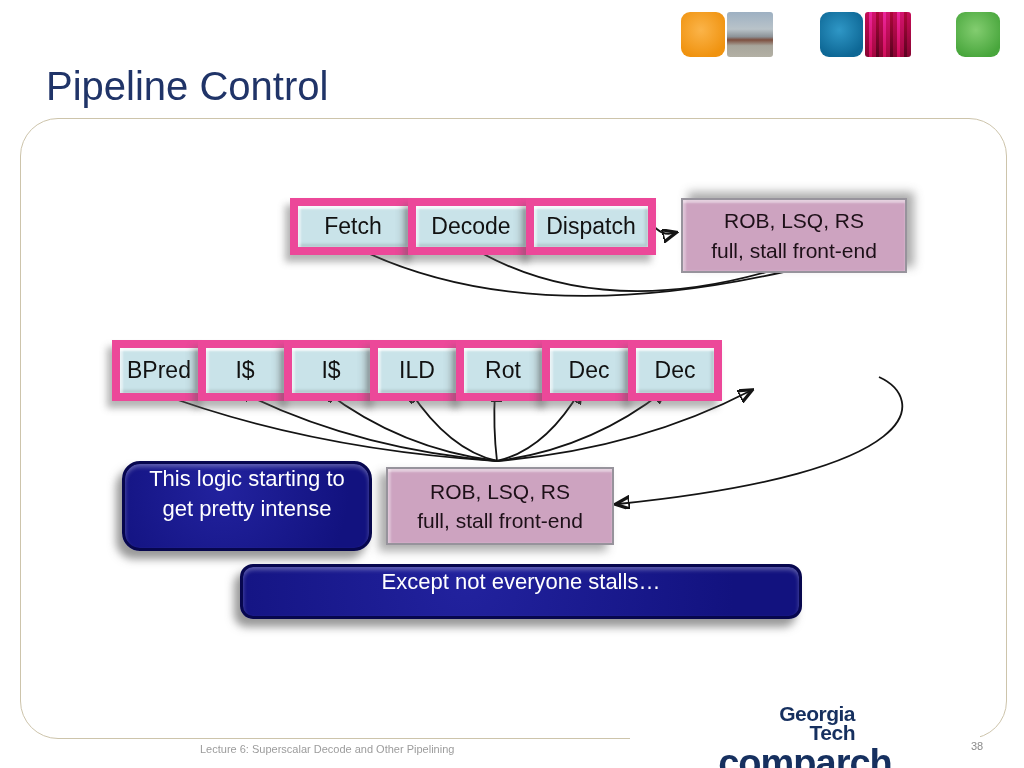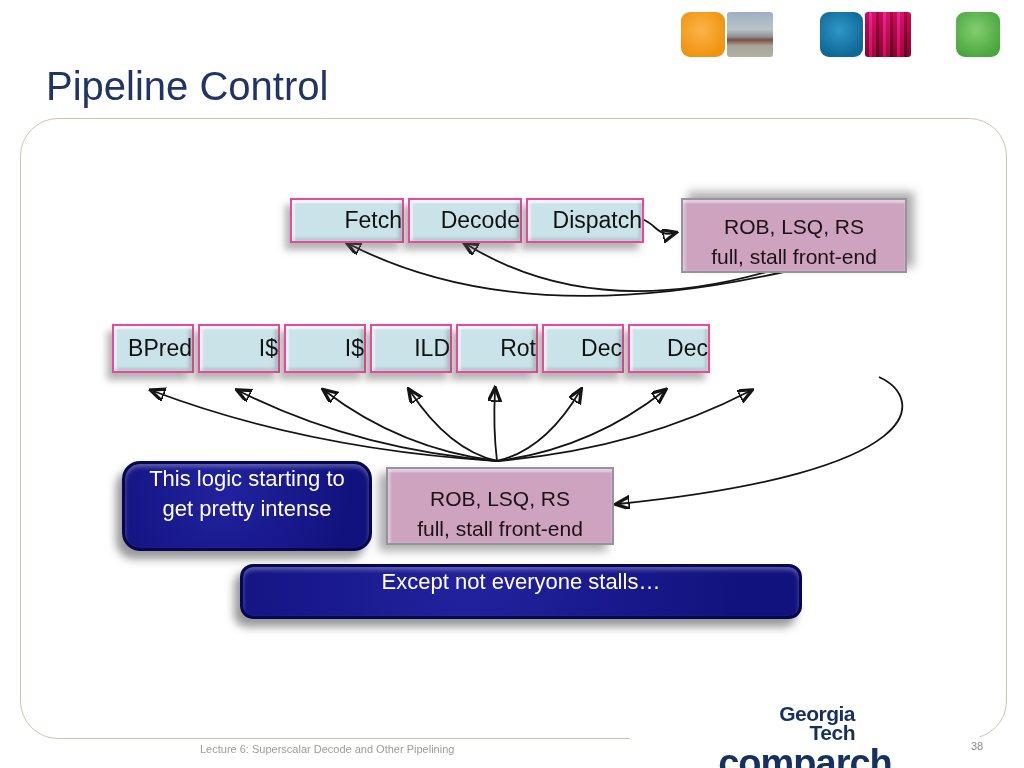--- a/index.html
+++ b/index.html
@@ -19,29 +19,29 @@
   .sq-orange{left:681px;width:44px;background:radial-gradient(circle at 45% 40%,#fbb449,#f09310 75%);}
   .sq-campus{left:727px;width:46px;border-radius:3px;
      background:linear-gradient(180deg,#9db0c2 0%,#b9c3c9 38%,#8c9297 55%,#7d4f3f 62%,#a8a69c 75%,#b3b0a4 100%);}
   .sq-blue{left:820px;width:43px;background:radial-gradient(circle at 45% 40%,#2f97c6,#0e6896 75%);}
   .sq-chip{left:865px;width:46px;border-radius:3px;
      background:repeating-linear-gradient(90deg,#8c1c56 0 4px,#d4539b 4px 7px,#a62a6c 7px 11px,#5e1038 11px 14px),
                 linear-gradient(180deg,#c03a82,#7a1549);background-blend-mode:overlay;}
   .sq-green{left:956px;width:44px;background:radial-gradient(circle at 45% 40%,#83cd70,#48a63c 78%);}
 
   
-  .stage{position:absolute;display:flex;align-items:center;justify-content:flex-end;
-         background:#c9e3e9;border:2px solid #ec4899;color:#111;font-size:23px;
+  .stage{position:absolute;display:flex;align-items:center;justify-content:center;
+         background:#c9e3e9;border:8px solid #ec4899;color:#111;font-size:23px;
          box-shadow:inset 0 3px 2px rgba(255,255,255,.8),inset 3px 0 2px rgba(255,255,255,.5),
                     inset -3px -3px 3px rgba(0,0,0,.12),-5px 7px 7px rgba(90,90,90,.45);}
   .row1{top:198px;height:41px;}
-  .row2{top:324px;height:45px;}
+  .row2{top:340px;height:45px;}
 
   
-  .stall{position:absolute;display:flex;flex-direction:column;align-items:center;justify-content:flex-end;
+  .stall{position:absolute;display:flex;flex-direction:column;align-items:center;justify-content:center;
          background:#cda3c0;border:2px solid #97939c;color:#1d1018;font-size:21px;line-height:1.4;
          box-shadow:inset 0 3px 2px rgba(255,255,255,.45),inset 3px 0 2px rgba(255,255,255,.3),
                     inset -3px -3px 3px rgba(0,0,0,.12);}
   .stall-top{left:681px;top:198px;width:222px;height:71px;box-shadow:inset 0 3px 2px rgba(255,255,255,.45),
              inset 3px 0 2px rgba(255,255,255,.3),7px -6px 9px rgba(70,70,70,.45);}
   .stall-bottom{left:386px;top:467px;width:224px;height:74px;box-shadow:inset 0 3px 2px rgba(255,255,255,.45),
              inset 3px 0 2px rgba(255,255,255,.3),-7px 6px 9px rgba(70,70,70,.45);}
 
   
   .note{position:absolute;display:flex;flex-direction:column;align-items:center;

